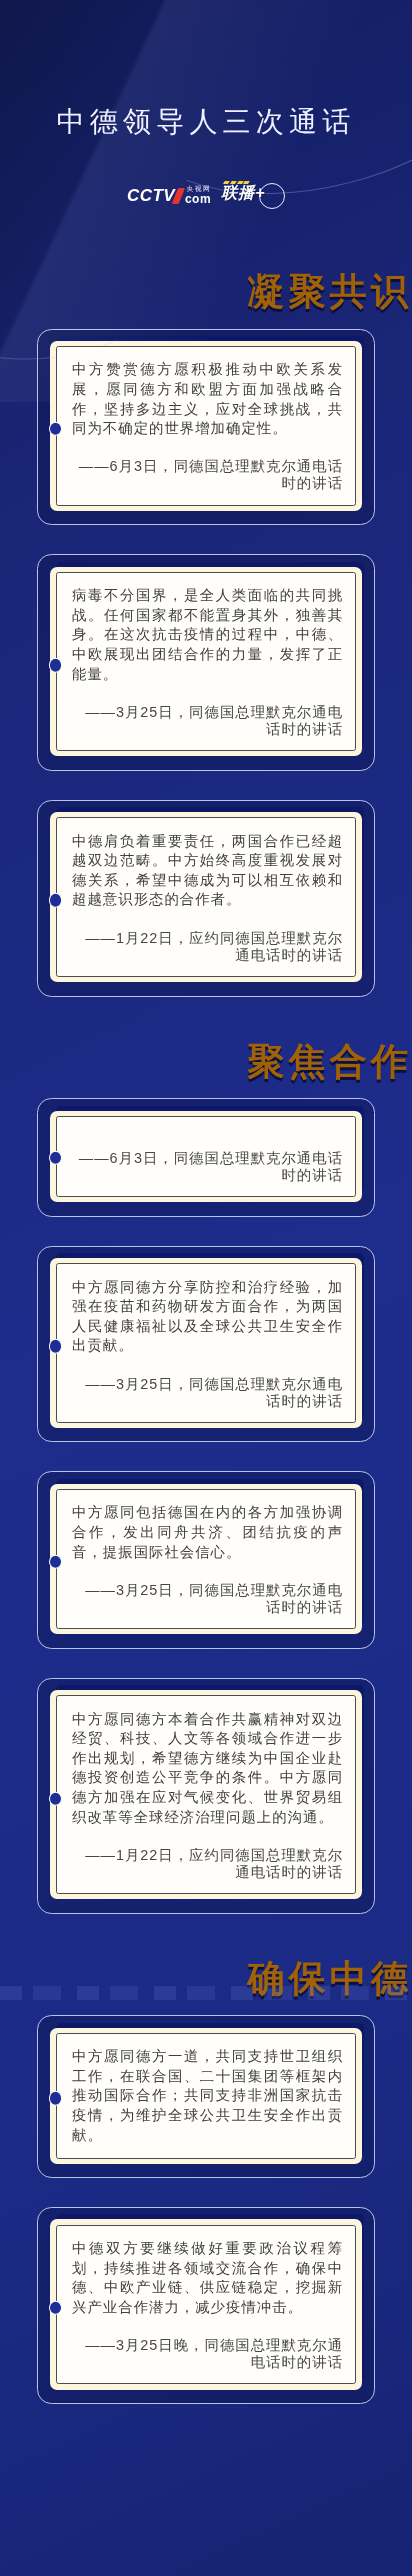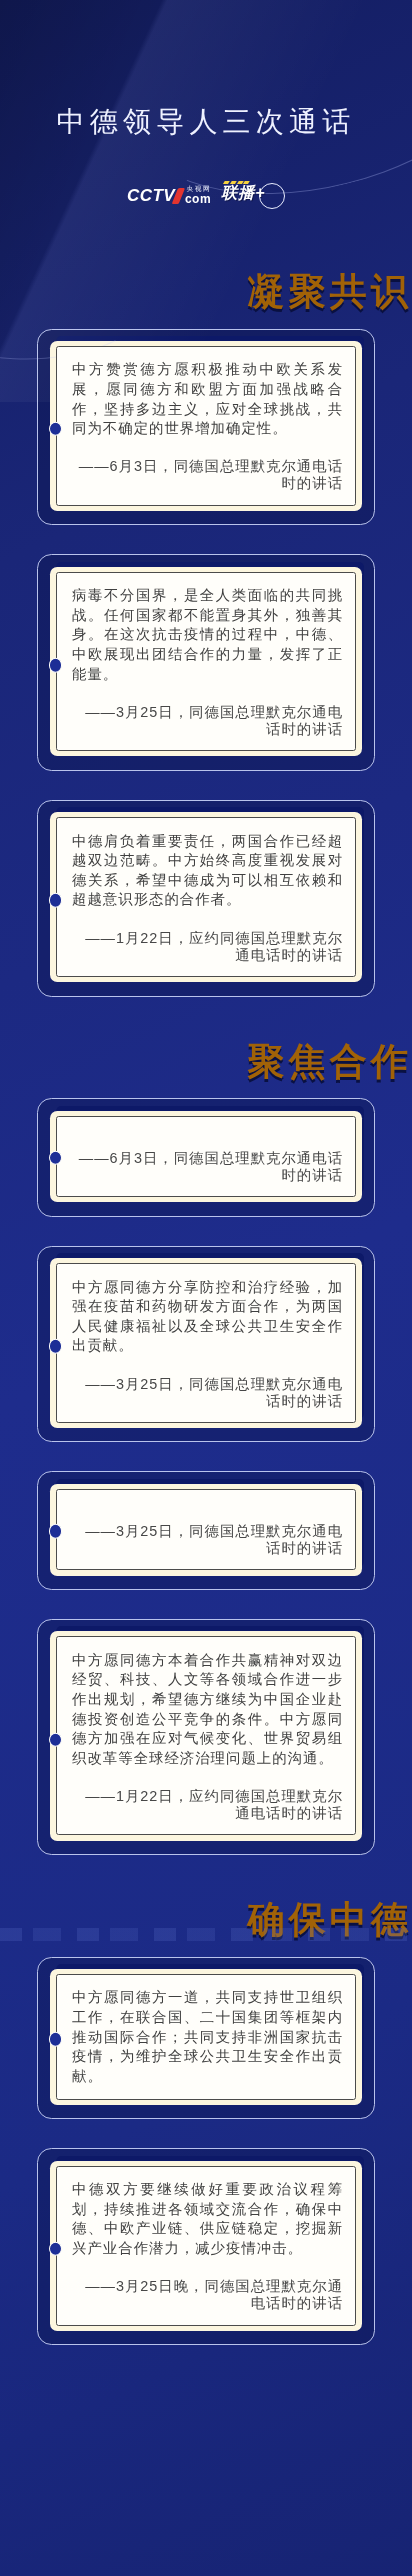--- a/index.html
+++ b/index.html
@@ -137,20 +137,21 @@
         <div class="quote">中方愿同德方分享防控和治疗经验，加强在疫苗和药物研发方面合作，为两国人民健康福祉以及全球公共卫生安全作出贡献。</div>
         <div class="attr">——3月25日，同德国总理默克尔通电话时的讲话</div>
       </div>
     </div>
   </div>
 
   <div class="card">
     <div class="paper">
       <div class="panel">
         <span class="dot"></span>
+        <div class="quote">中方愿同包括德国在内的各方加强协调合作，发出同舟共济、团结抗疫的声音，提振国际社会信心。</div>
         <div class="attr">——3月25日，同德国总理默克尔通电话时的讲话</div>
       </div>
     </div>
   </div>
 
   <div class="card">
     <div class="paper">
       <div class="panel">
         <span class="dot"></span>
         <div class="quote">中方愿同德方本着合作共赢精神对双边经贸、科技、人文等各领域合作进一步作出规划，希望德方继续为中国企业赴德投资创造公平竞争的条件。中方愿同德方加强在应对气候变化、世界贸易组织改革等全球经济治理问题上的沟通。</div>

